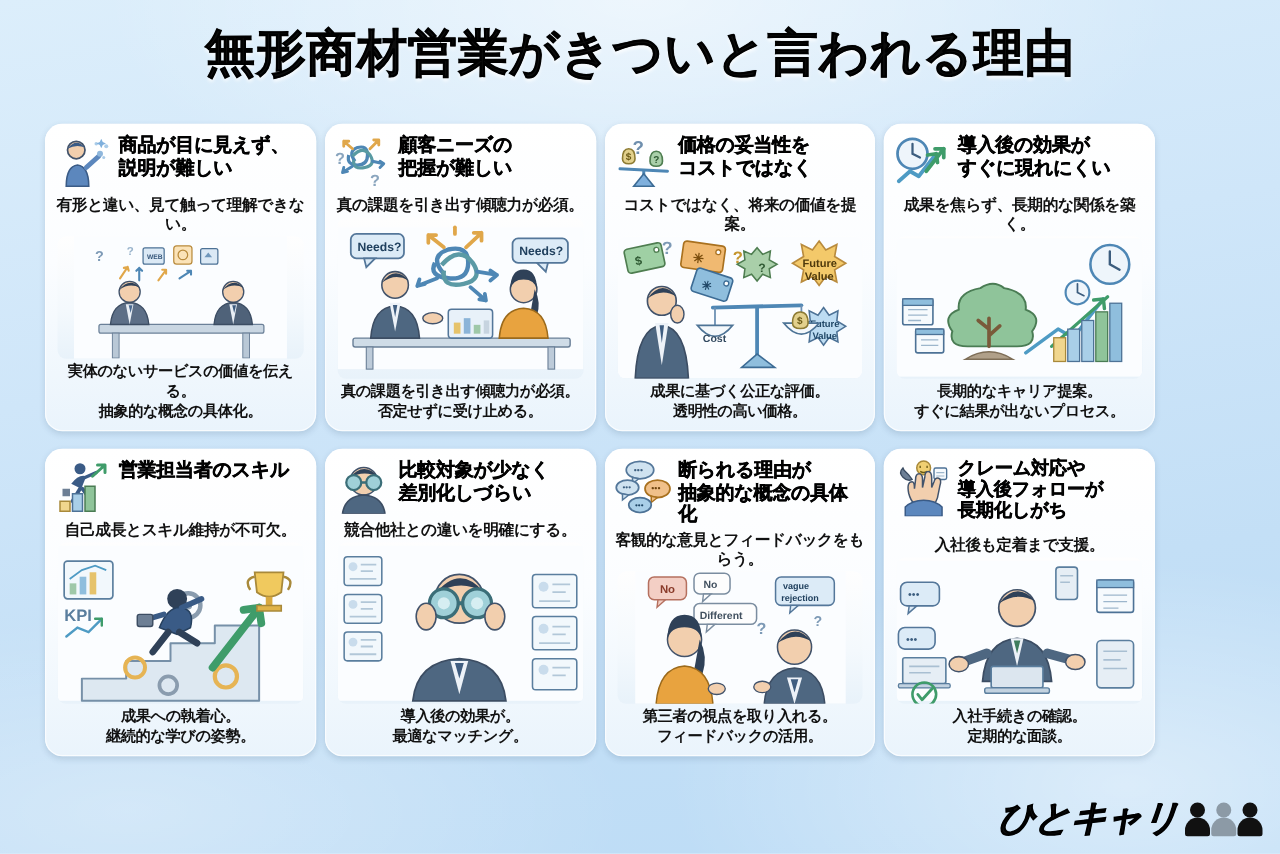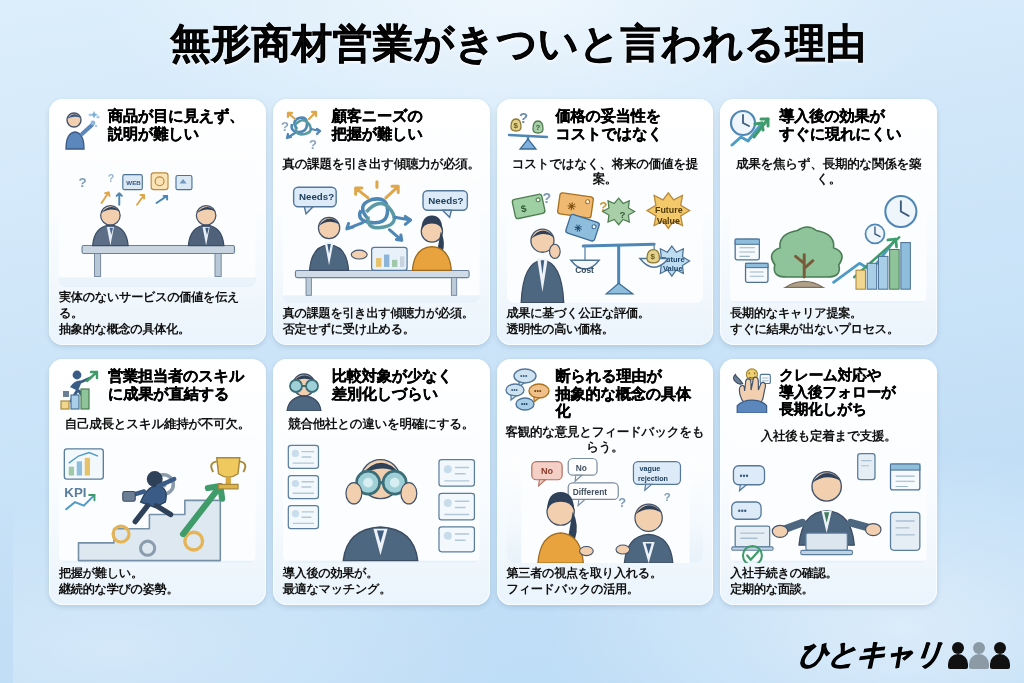--- a/index.html
+++ b/index.html
@@ -12,21 +12,21 @@
   }
   
   .bg-wash{
     position:absolute;inset:0;
     background:
       radial-gradient(ellipse 70% 45% at 50% 0%, rgba(255,255,255,.55), rgba(255,255,255,0) 60%),
       radial-gradient(ellipse 55% 40% at 88% 92%, rgba(255,255,255,.45), rgba(255,255,255,0) 65%),
       radial-gradient(ellipse 60% 35% at 10% 95%, rgba(255,255,255,.30), rgba(255,255,255,0) 65%);
     pointer-events:none;
   }
-  .page{position:absolute;inset:0;margin-left:13px;}
+  .page{position:absolute;inset:0;}
 
   
   .title{
     position:absolute;left:0;right:0;top:22px;
     text-align:center;
     font-size:40px;line-height:1.06;
     font-weight:bold;
     color:#0d0d0d;
     letter-spacing:.5px;
     text-shadow:0 2px 3px rgba(255,255,255,.85), 0 0 1px rgba(0,0,0,.35);
@@ -67,21 +67,21 @@
     text-align:center;margin:3px 0 2px;line-height:1.2;
     letter-spacing:-.35px;
   }
   .illus{
     flex:1;margin:1px 2px 0;border-radius:7px;
     position:relative;overflow:hidden;
     background:linear-gradient(180deg,#fefefe 0%,#f4f9fd 60%,#e8f2fa 100%);
   }
   .foot{
     font-size:12.2px;font-weight:bold;color:#111;
-    line-height:1.3;padding:3px 2px 1px;
+    text-align:center;line-height:1.3;padding:3px 2px 1px;
     letter-spacing:-.35px;
   }
 
   
   .logo{
     position:absolute;right:14px;bottom:8px;
     display:flex;align-items:center;gap:6px;
   }
   .logo-text{
     font-size:29px;font-weight:bold;color:#111;
@@ -120,20 +120,21 @@
             <circle cx="33" cy="8" r="1.4" fill="#a9cbe8"></circle>
             <circle cx="39" cy="19" r="1.2" fill="#a9cbe8"></circle>
             <path d="M37 4 l1.2 2.6 2.6 1.2 -2.6 1.2 -1.2 2.6 -1.2 -2.6 -2.6 -1.2 2.6 -1.2z" fill="#7fb0dd"></path>
           </svg>
         </div>
         <div class="head-text">
           <div>商品が目に見えず、</div>
           <div>説明が難しい</div>
         </div>
       </div>
+      <div class="sub">有形と違い、見て触って理解できない。</div>
       <div class="illus">
         <svg viewBox="0 0 222 128" width="100%" height="100%" preserveAspectRatio="xMidYMid meet">
           <rect x="0" y="0" width="222" height="128" fill="#fbfdff"></rect>
 
           <text x="22" y="26" font-size="15" font-weight="bold" fill="#7d9ab6" font-family="sans-serif">?</text>
           <text x="55" y="20" font-size="12" font-weight="bold" fill="#9ab4cc" font-family="sans-serif">?</text>
           <rect x="72" y="12" width="22" height="17" rx="2" fill="#dbe9f5" stroke="#4d7296" stroke-width="1.3"></rect>
           <text x="76" y="24" font-size="7" font-weight="bold" fill="#35567a" font-family="sans-serif">WEB</text>
           <rect x="104" y="10" width="19" height="19" rx="3" fill="#fbe3b8" stroke="#b98b3d" stroke-width="1.3"></rect>
           <circle cx="113.5" cy="19.5" r="5" fill="none" stroke="#b98b3d" stroke-width="1.3"></circle>
@@ -383,21 +384,20 @@
             <path d="M24 15 l9 -4" stroke="#3a5b86" stroke-width="2.6" stroke-linecap="round"></path>
             <rect x="6" y="24" width="6" height="6" fill="#6d7f95"></rect>
             <path d="M30 14 L40 5 M40 5 l-6 0 M40 5 l0 6" stroke="#3f9c6a" stroke-width="2.4" fill="none" stroke-linecap="round"></path>
             <rect x="4" y="34" width="8" height="8" fill="#f0d68e" stroke="#a8893a" stroke-width="1.2"></rect>
             <rect x="14" y="28" width="8" height="14" fill="#a9cfe8" stroke="#4d7296" stroke-width="1.2"></rect>
             <rect x="24" y="22" width="8" height="20" fill="#8fc49a" stroke="#4a7c54" stroke-width="1.2"></rect>
           </svg>
         </div>
         <div class="head-text">
           <div>営業担当者のスキル</div>
-          <div>に成果が直結する</div>
         </div>
       </div>
       <div class="sub">自己成長とスキル維持が不可欠。</div>
       <div class="illus">
         <svg viewBox="0 0 222 140" width="100%" height="100%" preserveAspectRatio="xMidYMid meet">
           <rect x="0" y="0" width="222" height="140" fill="#fbfdff"></rect>
 
           <rect x="6" y="14" width="44" height="34" rx="3" fill="#f2f8fc" stroke="#5a7e9e" stroke-width="1.5"></rect>
           <rect x="11" y="34" width="6" height="10" fill="#9fc8a8"></rect>
           <rect x="20" y="28" width="6" height="16" fill="#8fbedd"></rect>
@@ -426,21 +426,21 @@
           <path d="M140 110 L182 56" stroke="#3f9c6a" stroke-width="7" fill="none" stroke-linecap="round"></path>
           <path d="M182 56 l-14 2 M182 56 l2 14" stroke="#3f9c6a" stroke-width="7" fill="none" stroke-linecap="round"></path>
 
           <path d="M178 24 l26 0 -2 18 q-11 8 -22 0z" fill="#f0c95e" stroke="#a8893a" stroke-width="1.6"></path>
           <path d="M178 28 q-10 2 -4 12 M204 28 q10 2 4 12" stroke="#a8893a" stroke-width="2.2" fill="none"></path>
           <path d="M188 46 l6 0 0 8 -6 0z" fill="#d8a93f"></path>
           <path d="M180 54 l22 0 0 5 -22 0z" fill="#e0b348" stroke="#a8893a" stroke-width="1.4"></path>
         </svg>
       </div>
       <div class="foot">
-        <div>把握が難しい。</div>
+        <div>成果への執着心。</div>
         <div>継続的な学びの姿勢。</div>
       </div>
     </div>
 
     <div class="card">
       <div class="card-head">
         <div class="head-icon">
           <svg viewBox="0 0 46 44" width="46" height="44">
             <circle cx="23" cy="18" r="11" fill="#f2cfae" stroke="#42536b" stroke-width="1.3"></circle>
             <path d="M11 16 q12 -15 24 -1 q-12 -7 -24 1z" fill="#2f4158"></path>

